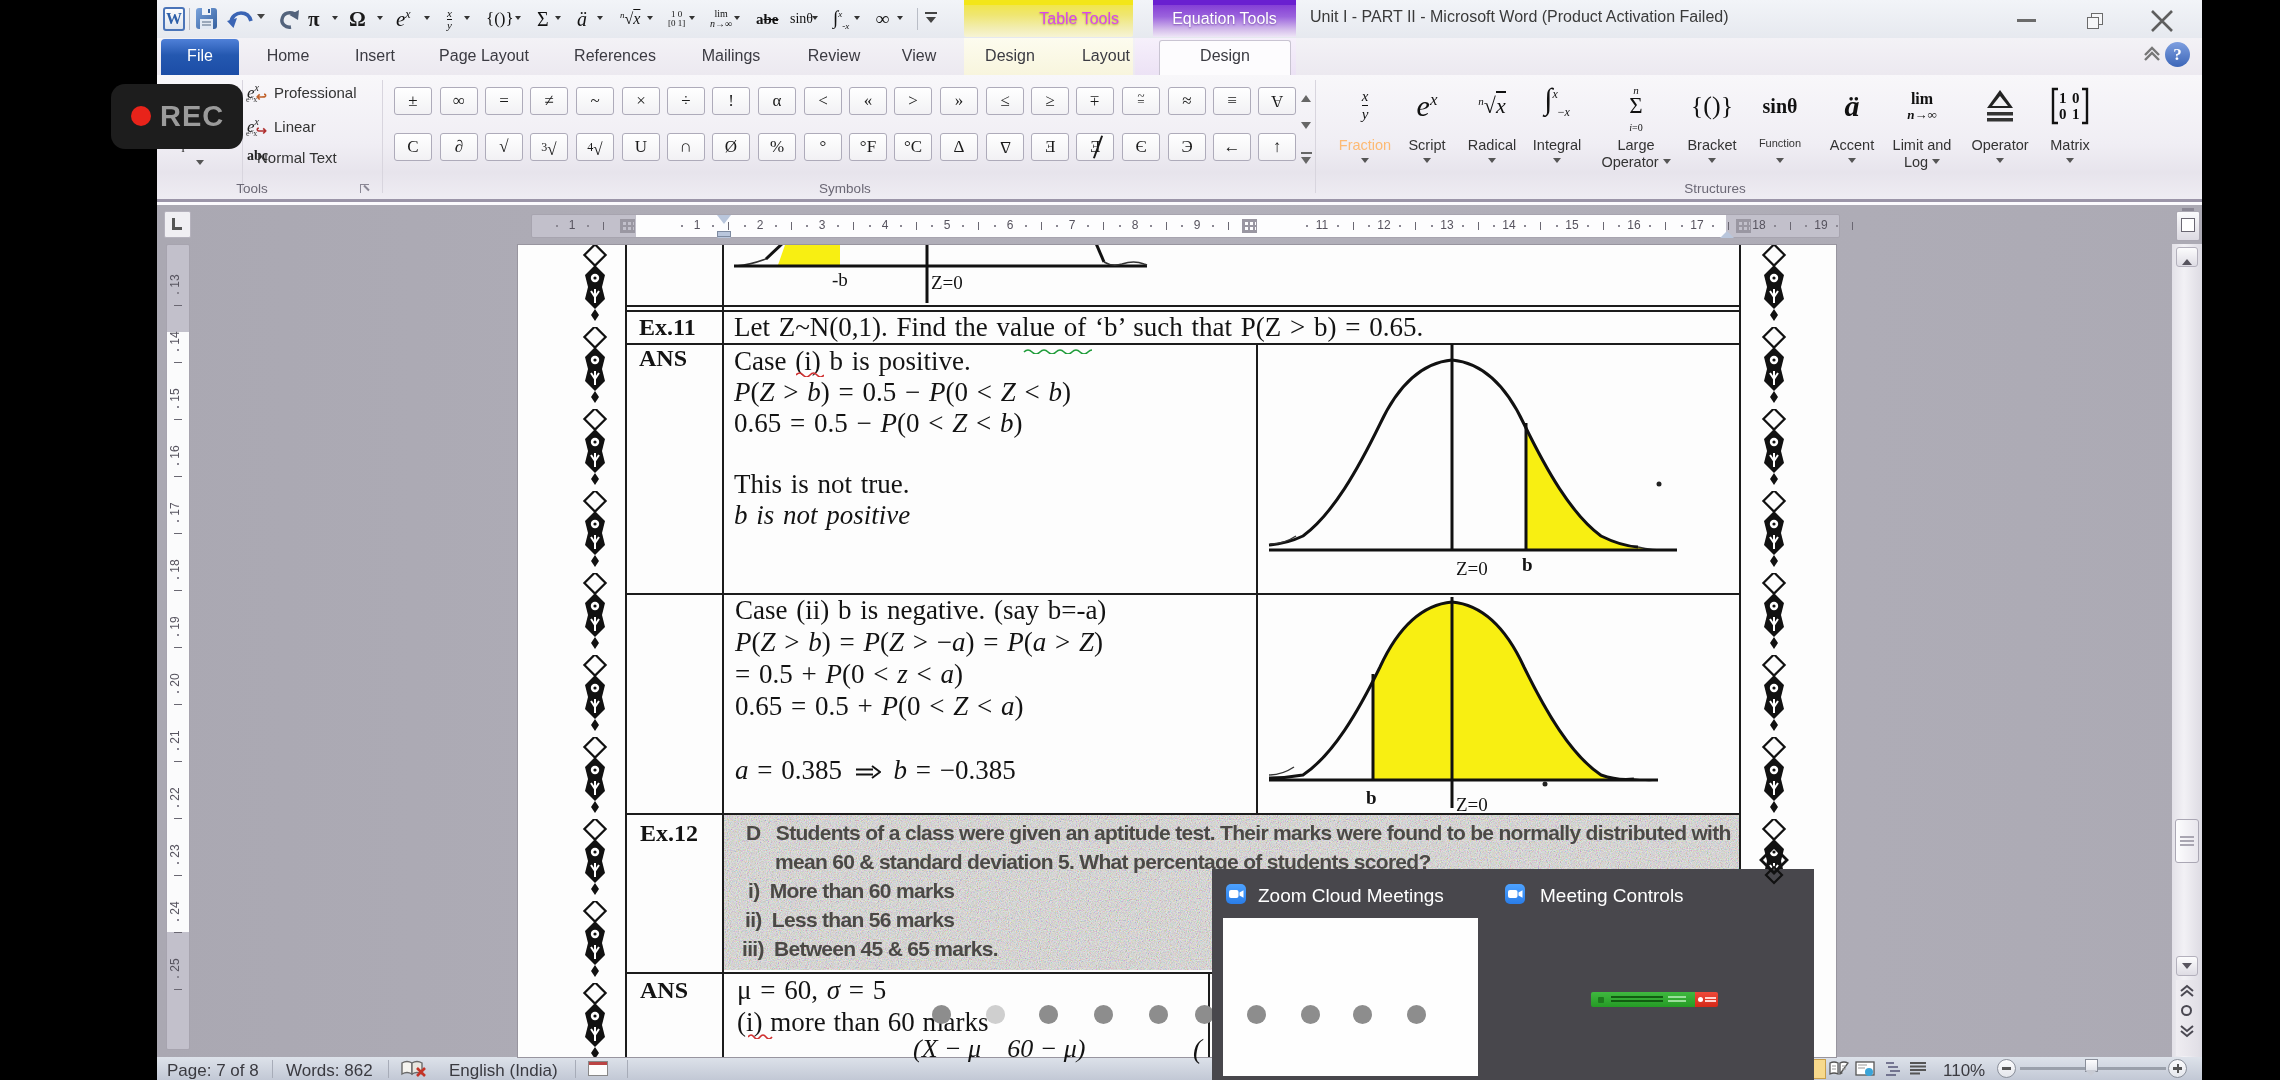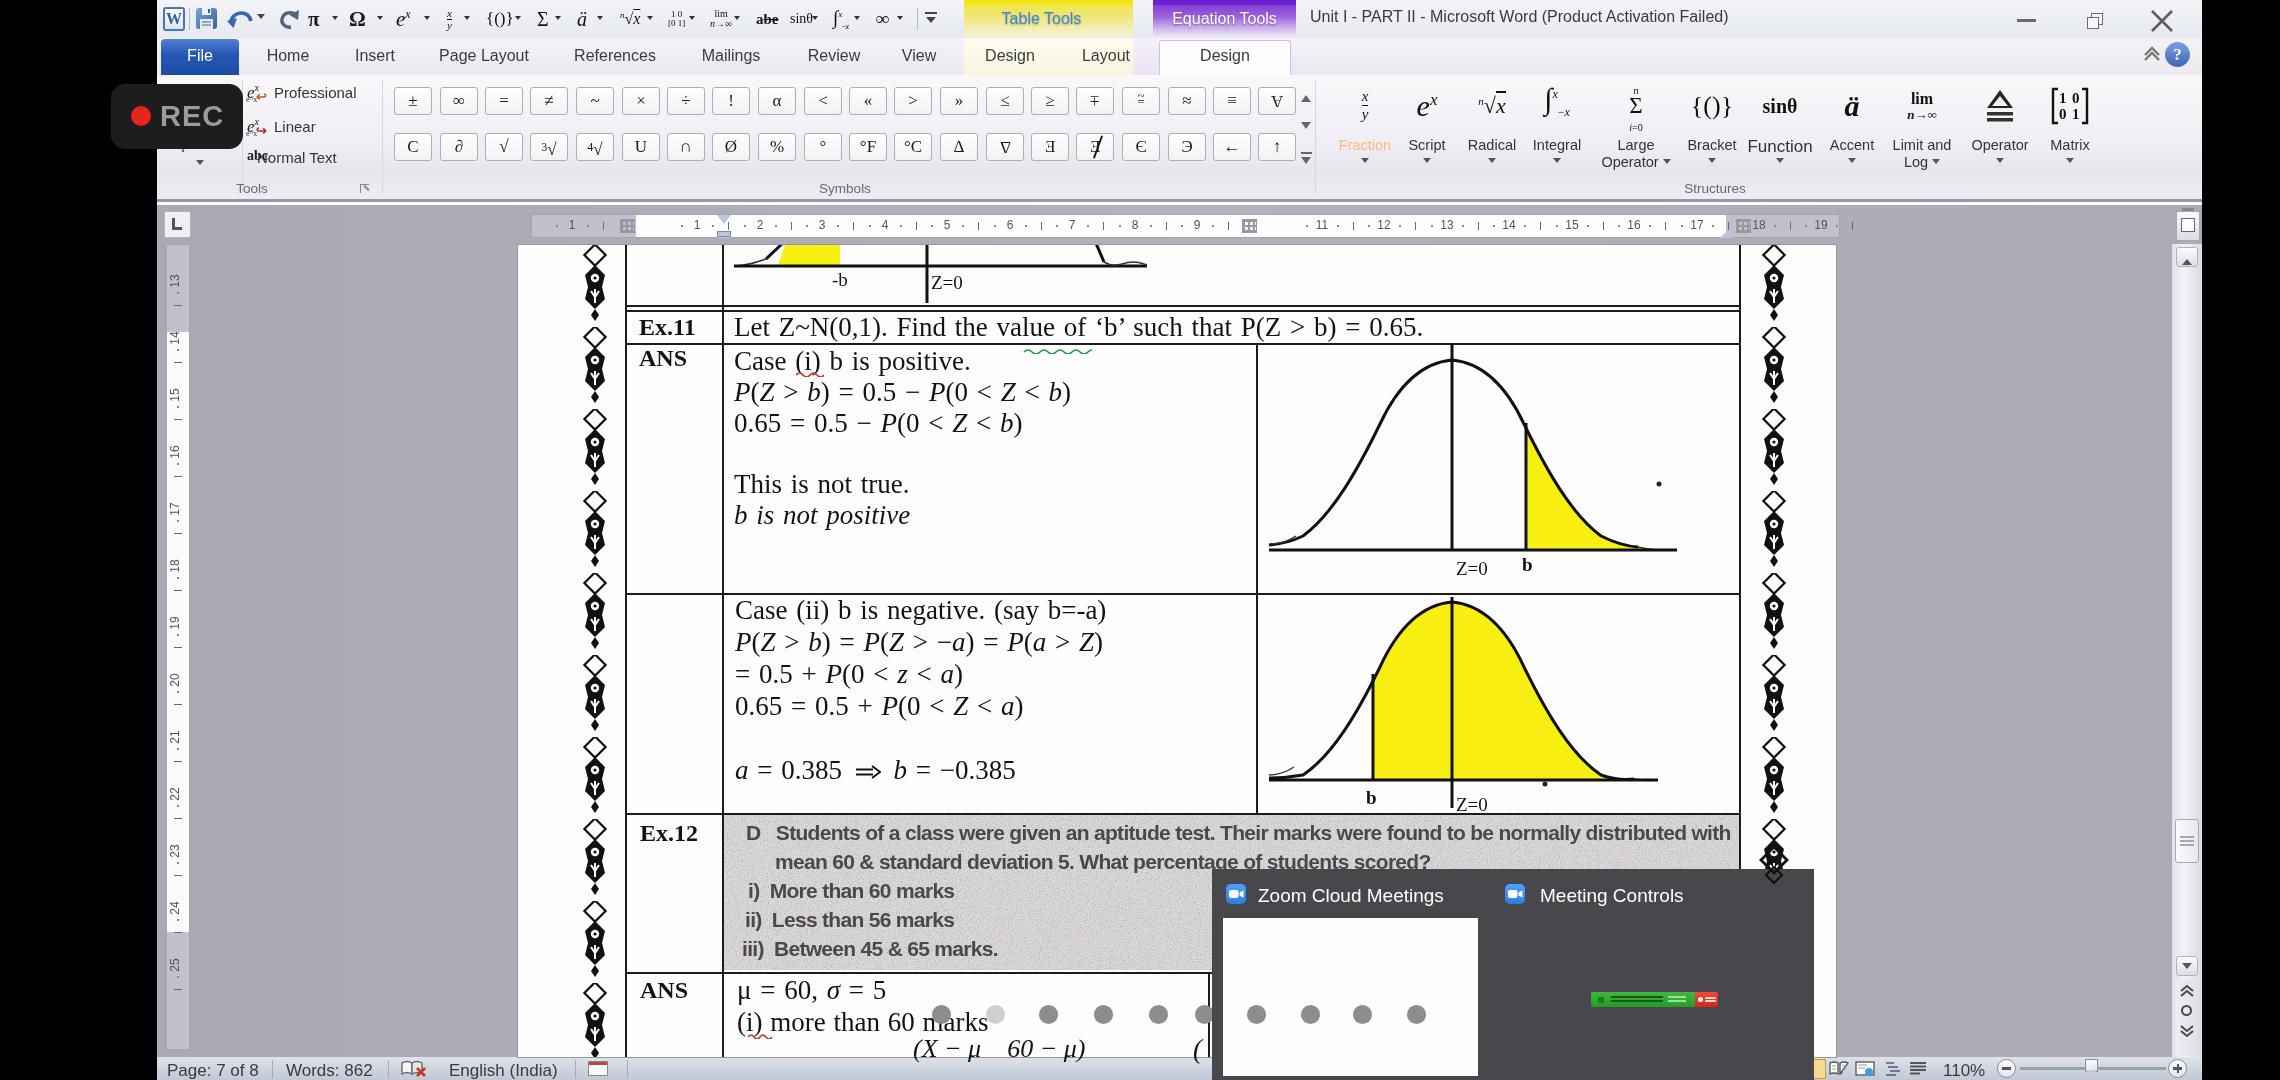--- a/index.html
+++ b/index.html
@@ -87,21 +87,21 @@
 <div class="abs" style="left:854px;top:16px;width:0;height:0;border:3.5px solid transparent;border-top:4.5px solid #333"></div>
 <div class="abs" style="left:876px;top:4px;height:30px;display:flex;align-items:center">
       <span style="font-size:19px;font-weight:bold;color:#111;font-family:'Liberation Serif',serif">∞</span>
     </div>
 <div class="abs" style="left:897px;top:16px;width:0;height:0;border:3.5px solid transparent;border-top:4.5px solid #333"></div>
 <div class="abs" style="left:917px;top:8px;width:1px;height:22px;background:#b9bdc6"></div>
 <div class="abs" style="left:925px;top:12px;width:12px;height:2px;background:#444"></div>
 <div class="abs" style="left:926px;top:17px;width:0;height:0;border:5px solid transparent;border-top:6px solid #444"></div>
 <div class="abs" style="left:964px;top:0;width:169px;height:37px;background:linear-gradient(#f2e63a 0%,#efe671 40%,#f2edb0 75%,#f7f4d4 100%);border-radius:0 0 2px 2px"></div>
 <div class="abs" style="left:964px;top:0;width:169px;height:5px;background:#f3e618"></div>
-<div class="abs" style="left:964px;top:10px;width:155px;height:20px;color:#3b82f6;font-size:16px;text-align:center;text-shadow:0 1px 2px #b0a92f">Table Tools</div>
+<div class="abs" style="left:964px;top:10px;width:155px;height:20px;color:#d946ef;font-size:16px;text-align:right;text-shadow:0 1px 2px #b0a92f">Table Tools</div>
 <div class="abs" style="left:1153px;top:0;width:143px;height:37px;background:linear-gradient(#7b2fd2 0%,#9b63dd 45%,#d4bdeb 80%,#eee6f6 100%)"></div>
 <div class="abs" style="left:1153px;top:0;width:143px;height:5px;background:#6a1fd0"></div>
 <div class="abs" style="left:1153px;top:10px;width:143px;height:20px;color:#fff;font-size:16px;text-align:center;text-shadow:0 1px 2px #7a4fb0">Equation Tools</div>
 <div class="abs" style="left:1310px;top:8px;width:700px;height:22px;color:#3a3a3a;font-size:16px">Unit I - PART II  -  Microsoft Word (Product Activation Failed)</div>
 <div class="abs" style="left:2017px;top:19px;width:19px;height:2.5px;background:#6b6b6b"></div>
 <div class="abs" style="left:2091px;top:13px;width:12px;height:12px;border:1.8px solid #6b6b6b;background:#f5f6f8"></div>
 <div class="abs" style="left:2087px;top:17px;width:12px;height:12px;border:1.8px solid #6b6b6b;background:#f5f6f8"></div>
 <svg class="abs" style="left:2150px;top:10px" width="24" height="22" viewBox="0 0 24 22">
 <path d="M2 1 L22 21 M22 1 L2 21" stroke="#5e5e5e" stroke-width="2.6"></path>
     </svg>
@@ -209,21 +209,21 @@
 <div class="abs" style="left:1581px;top:137px;width:110px;text-align:center;font-size:14.5px;color:#333">Large</div>
 <div class="abs" style="left:1581px;top:154px;width:110px;text-align:center;font-size:14.5px;color:#333">Operator <span style="display:inline-block;width:0;height:0;border:4px solid transparent;border-top:5px solid #555;vertical-align:-1px"></span></div>
 <div class="abs" style="left:1682px;top:82px;width:60px;height:48px;display:flex;align-items:center;justify-content:center">
       <span style="font-family:'Liberation Serif',serif;font-size:26px;color:#111">{()}</span>
     </div>
 <div class="abs" style="left:1657px;top:137px;width:110px;text-align:center;font-size:14.5px;color:#333">Bracket</div>
 <div class="abs" style="left:1708px;top:158px;width:0;height:0;border:4px solid transparent;border-top:5px solid #555"></div>
 <div class="abs" style="left:1750px;top:82px;width:60px;height:48px;display:flex;align-items:center;justify-content:center">
       <span style="font-family:'Liberation Serif',serif;font-size:20px;color:#111;font-weight:bold">sinθ</span>
     </div>
-<div class="abs" style="left:1725px;top:137px;width:110px;text-align:center;font-size:17px;color:#333">Function</div>
+<div class="abs" style="left:1725px;top:137px;width:110px;text-align:center;font-size:11px;color:#333">Function</div>
 <div class="abs" style="left:1776px;top:158px;width:0;height:0;border:4px solid transparent;border-top:5px solid #555"></div>
 <div class="abs" style="left:1822px;top:82px;width:60px;height:48px;display:flex;align-items:center;justify-content:center">
       <span style="font-family:'Liberation Serif',serif;font-size:30px;color:#111;font-weight:bold"><i>ä</i></span>
     </div>
 <div class="abs" style="left:1797px;top:137px;width:110px;text-align:center;font-size:14.5px;color:#333">Accent</div>
 <div class="abs" style="left:1848px;top:158px;width:0;height:0;border:4px solid transparent;border-top:5px solid #555"></div>
 <div class="abs" style="left:1892px;top:82px;width:60px;height:48px;display:flex;align-items:center;justify-content:center">
       <span style="font-family:'Liberation Serif',serif;font-size:16px;color:#111;display:inline-block;text-align:center;line-height:.95;font-weight:bold">lim<br><span style="font-size:13px"><i>n</i>→∞</span></span>
     </div>
 <div class="abs" style="left:1867px;top:137px;width:110px;text-align:center;font-size:14.5px;color:#333">Limit and</div>

